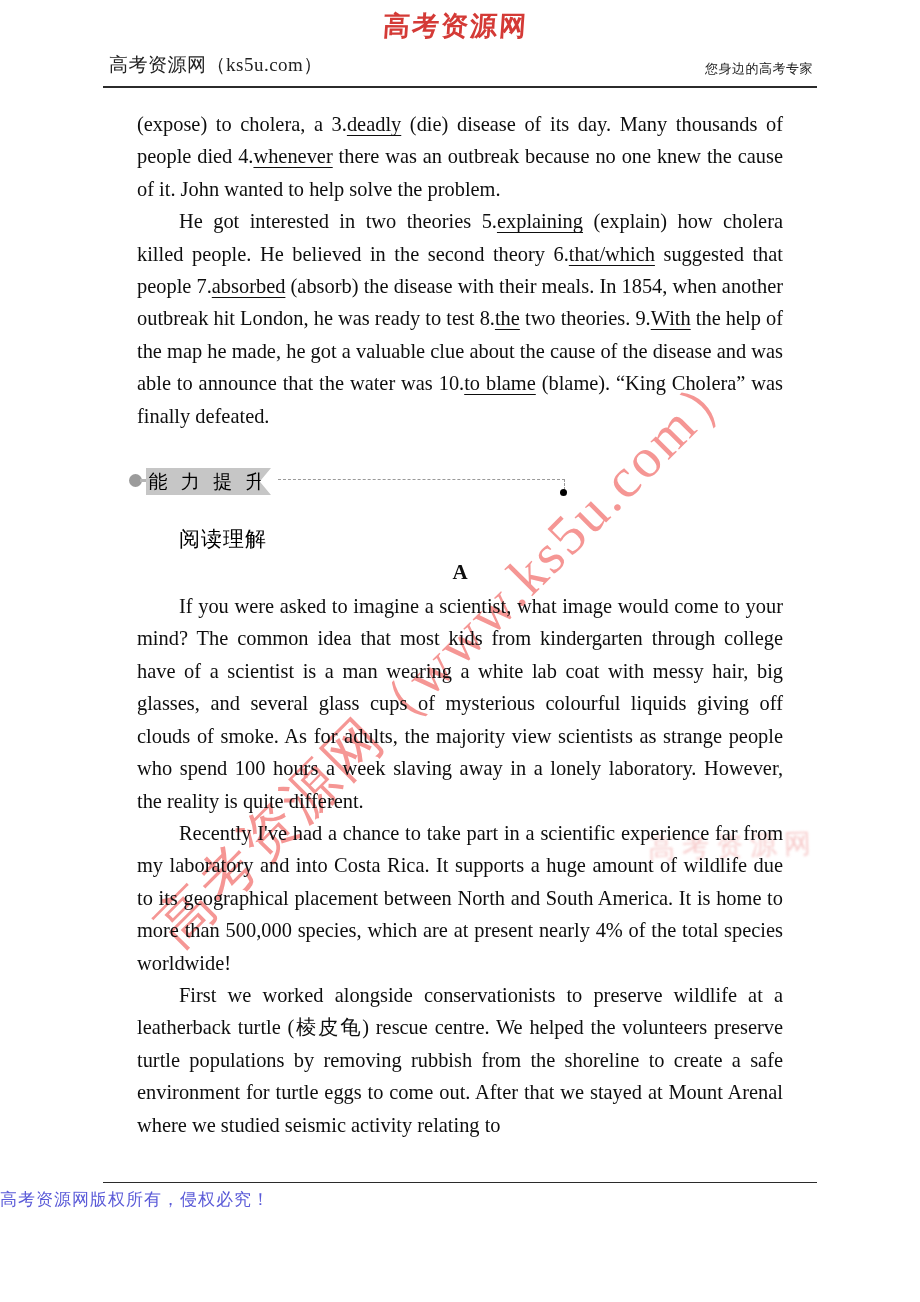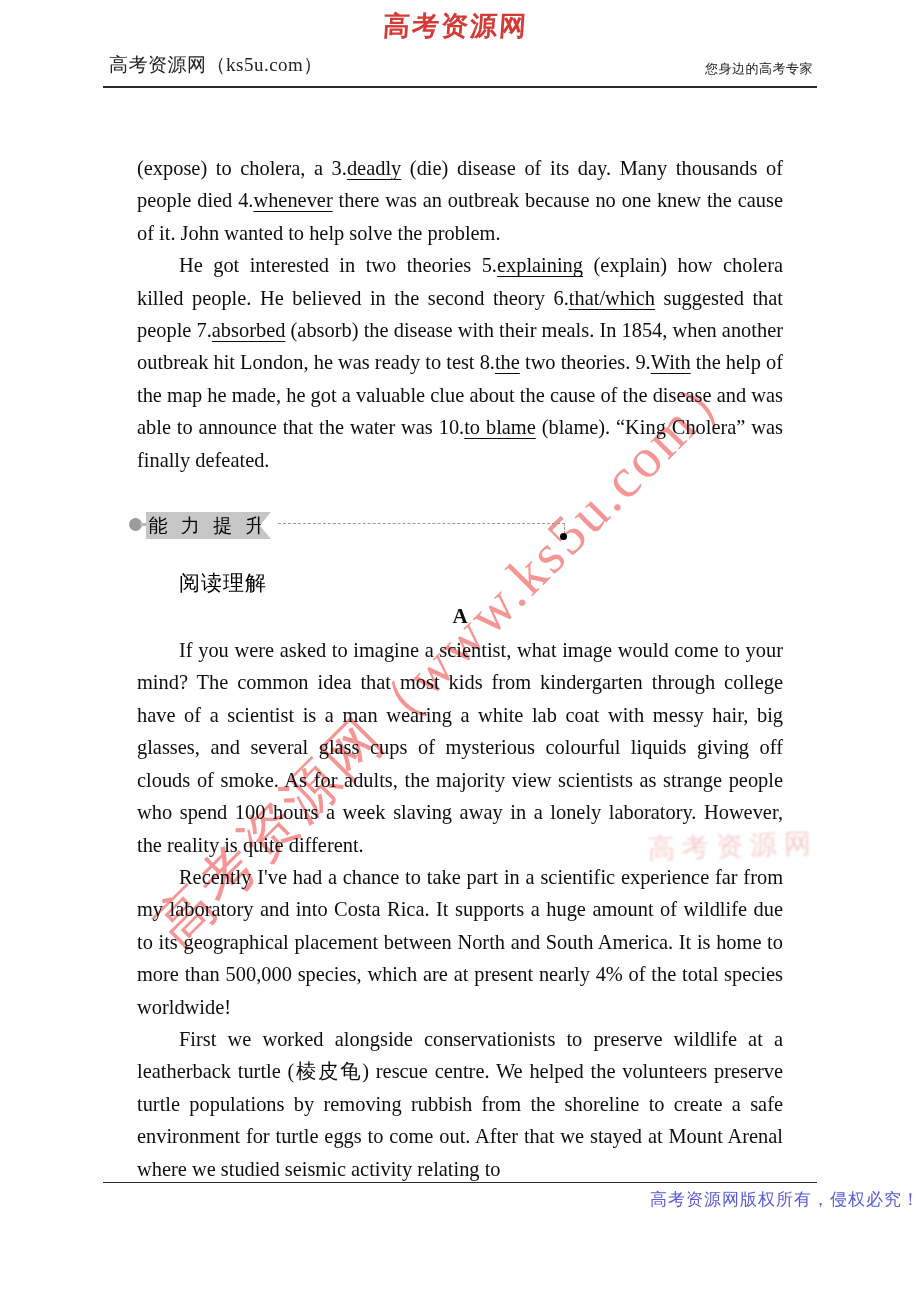--- a/index.html
+++ b/index.html
@@ -45,21 +45,21 @@
     position:absolute;left:648px;top:828px;z-index:1;
     font-size:27px;letter-spacing:7px;
     color:rgba(233,120,120,0.38);
     filter:blur(1.2px);
     transform:rotate(-2deg);
     pointer-events:none;
     font-family:"Liberation Sans", sans-serif;
   }
   
   .content{
-    position:absolute;left:137px;top:108px;width:646px;z-index:2;margin-top:44px;
+    position:absolute;left:137px;top:108px;width:646px;z-index:2;
   }
   .content p{
     margin:0;
     font-size:20.4px;line-height:32.4px;
     text-align:justify;
     text-indent:42px;
   }
   .content p.no-indent{text-indent:0;}
   .u{
     text-decoration:underline;
@@ -112,21 +112,21 @@
     text-align:center;font-size:21px;font-weight:bold;line-height:30px;
   }
   .passage-start{margin-top:5px !important;}
   
   .footer-rule{
     position:absolute;left:103px;right:103px;top:1182px;
     border-top:1.6px solid #2b2b2b;
   }
   .copyright{
     position:absolute;left:0;right:0;top:1188px;
-    text-align:right;
+    text-align:left;
     font-size:17px;color:#5a5ad8;letter-spacing:1px;
     font-family:"Liberation Sans", sans-serif;
   }
 </style>
 </head>
 <body>
 
 <div class="page">
 
   <div class="header">

